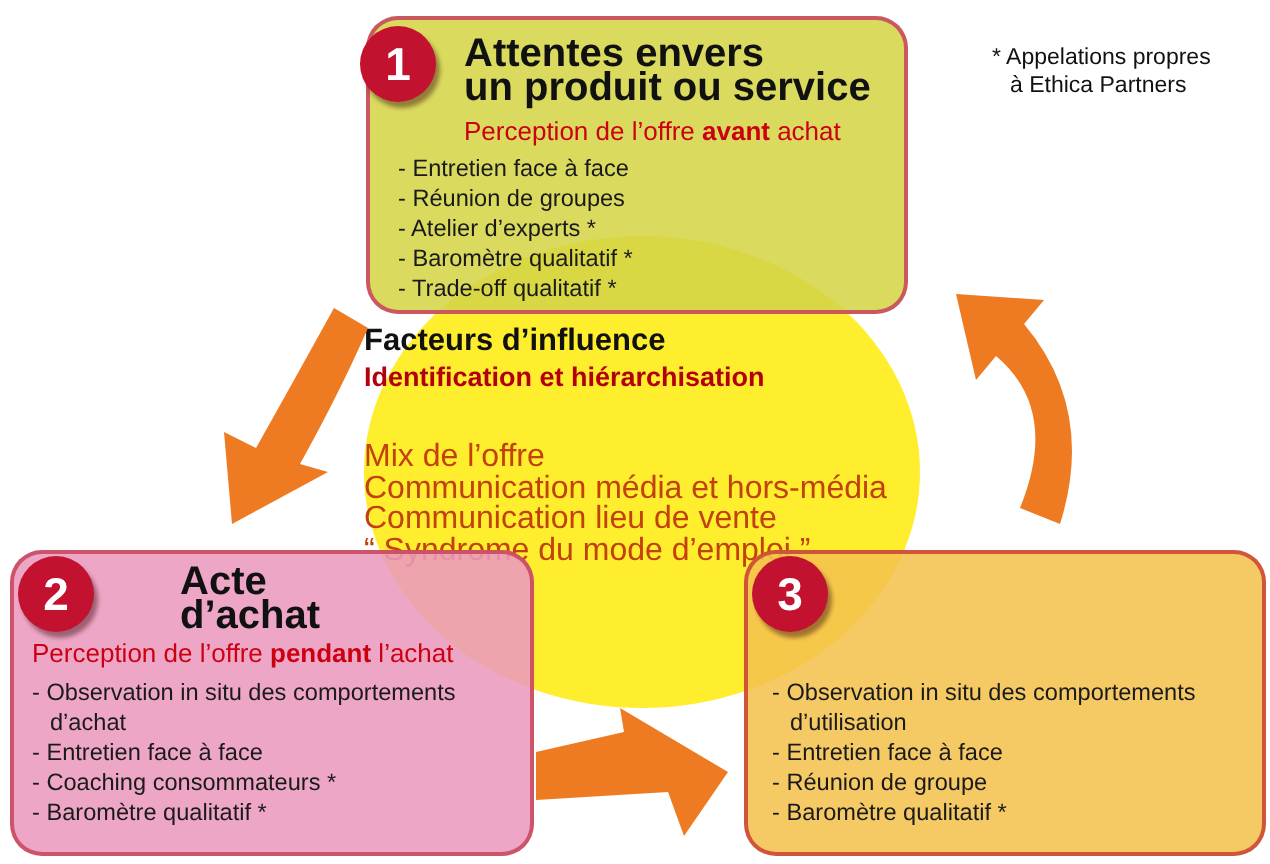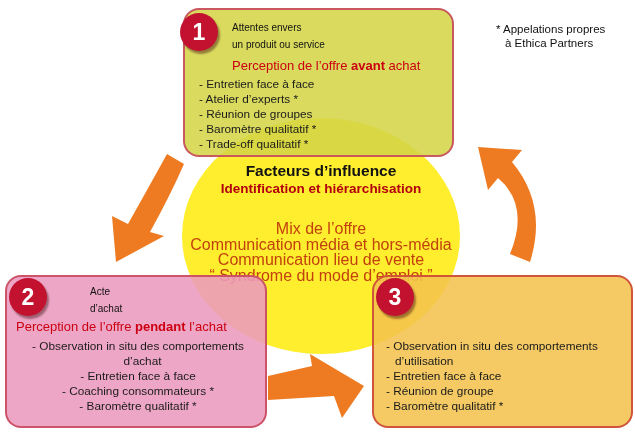--- a/index.html
+++ b/index.html
@@ -3,50 +3,50 @@
 <meta charset="utf-8">
 <style>
   html,body{margin:0;padding:0;background:#fff;}
   .stage{
     position:relative;width:635px;height:432px;overflow:hidden;background:#fff;
     font-family:"Liberation Sans", sans-serif;
   }
   
   .circle{
     position:absolute;left:182px;top:118px;width:278px;height:236px;
-    border-radius:50%;background:#ffee2e;z-index:1;text-align:center;
+    border-radius:50%;background:#ffee2e;z-index:1;
   }
   .c-title{margin-top:44px;font-size:15.5px;font-weight:bold;color:#111;line-height:18px;}
   .c-sub{font-size:13.5px;font-weight:bold;color:#b3000e;line-height:17px;}
   .c-list{margin-top:24px;font-size:16px;line-height:15.5px;color:#c2410c;}
   
   .box{position:absolute;border:2px solid;border-radius:16px;z-index:3;}
   .box1{left:183px;top:8px;width:267px;height:145px;background:rgba(212,213,72,.88);border-color:rgba(200,74,95,.9);}
   .box2{left:5px;top:275px;width:258px;height:149px;background:rgba(236,154,190,.88);border-color:rgba(200,74,95,.9);}
   .box3{left:372px;top:275px;width:257px;height:149px;background:rgba(244,195,78,.88);border-color:rgba(204,72,54,.9);}
   .badge{
     position:absolute;width:38px;height:38px;border-radius:50%;
     background:#c31230;color:#fff;font-weight:bold;font-size:23px;
     display:flex;align-items:center;justify-content:center;
     box-shadow:2px 3px 2px rgba(60,10,10,.45);
   }
   .box1 .badge{left:-5px;top:3px;}
   .box2 .badge{left:2px;top:1px;}
   .box3 .badge{left:2px;top:1px;}
-  .title{position:absolute;font-size:10px;font-weight:normal;color:#111;line-height:17px;}
+  .title{position:absolute;font-size:20px;font-weight:bold;color:#111;line-height:17px;}
   .box1 .title{left:47px;top:9px;}
   .box2 .title{left:43px;top:6px;padding-left:40px;}
   .box3 .title{left:48px;top:6px;}
   .sub{position:absolute;font-size:13px;color:#cc0011;white-space:nowrap;}
   .box1 .sub{left:47px;top:48px;}
   .box2 .sub{left:9px;top:42px;}
   .box3 .sub{left:12px;top:42px;}
   .list{position:absolute;font-size:11.8px;line-height:15px;color:#1a1a1a;}
   .box1 .list{left:14px;top:67px;right:6px;}
-  .box2 .list{left:9px;top:62px;right:5px;text-align:center;}
+  .box2 .list{left:9px;top:62px;right:5px;}
   .box3 .list{left:12px;top:62px;right:5px;}
   .li{padding-left:9px;text-indent:-9px;}
   
   .arrow{position:absolute;z-index:2;}
   .arrow-left{left:100px;top:148px;}
   .arrow-bottom{left:262px;top:348px;}
   .arrow-right{left:462px;top:132px;}
   
   .footnote{position:absolute;left:496px;top:22px;font-size:11.5px;line-height:14px;color:#111;z-index:3;}
   .footnote .l2{margin-left:9px;}
@@ -76,22 +76,22 @@
   <svg class="arrow arrow-right" width="86" height="136" viewBox="0 0 86 136">
     <path d="M68,130 Q86,73 50,30 L60,18 L16,15 L26,58 L36,46 Q68,73 48,122 Z" fill="#ee7b22"></path>
   </svg>
 
   <div class="box box1">
     <div class="badge">1</div>
     <div class="title"><span>Attentes envers</span><br><span>un produit ou service</span></div>
     <div class="sub"><span>Perception de l’offre </span><b>avant</b><span> achat</span></div>
     <div class="list">
         <div class="li">- Entretien face à face</div>
+        <div class="li">- Réunion de groupes</div>
         <div class="li">- Atelier d’experts *</div>
-        <div class="li">- Réunion de groupes</div>
         <div class="li">- Baromètre qualitatif *</div>
         <div class="li">- Trade-off qualitatif *</div>
       </div>
   </div>
 
   <div class="box box2">
     <div class="badge">2</div>
     <div class="title"><span>Acte</span><br><span>d’achat</span></div>
     <div class="sub"><span>Perception de l’offre </span><b>pendant</b><span> l’achat</span></div>
     <div class="list">

